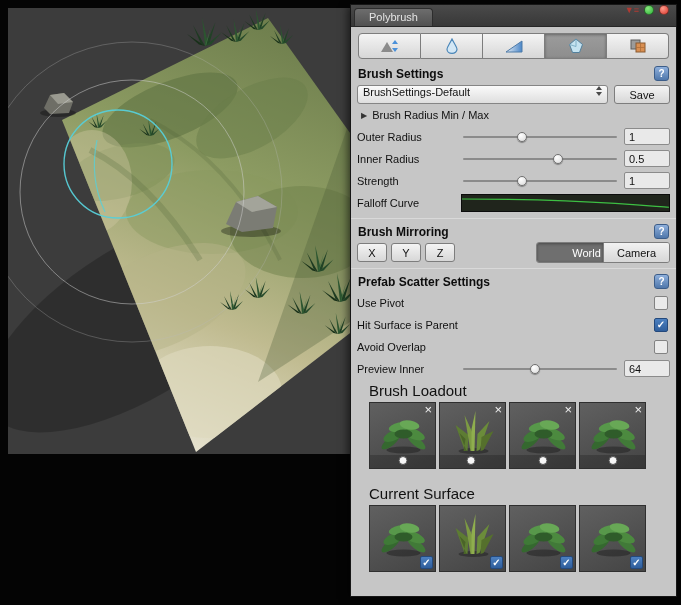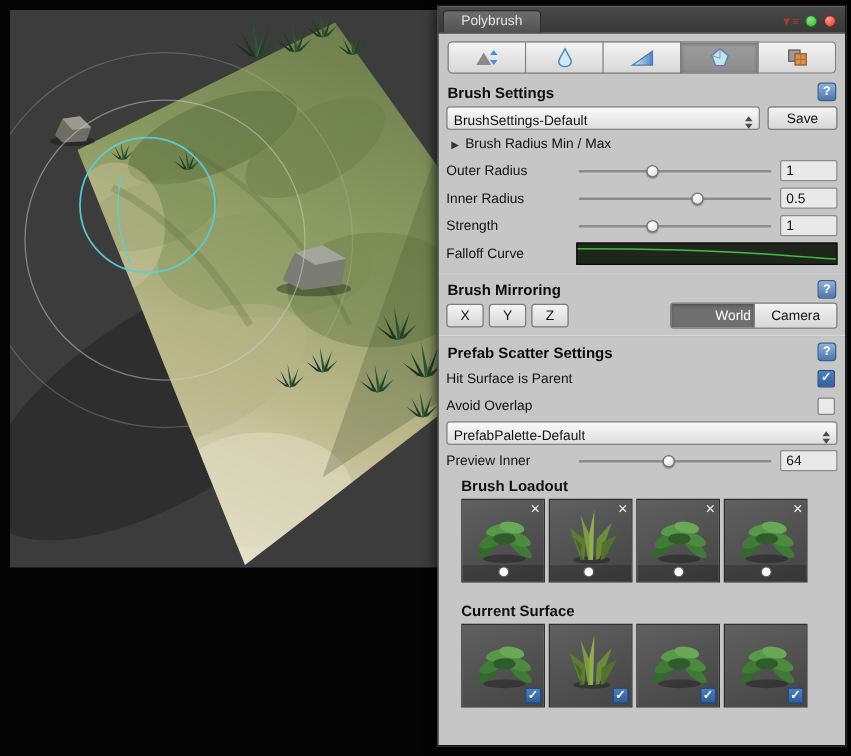--- a/index.html
+++ b/index.html
@@ -12,21 +12,21 @@
   .scene-svg { position:absolute; left:0; top:0; }
 
   
   .panel {
     position: absolute; left: 350px; top: 4px; width: 327px; height: 593px;
     background: #c6c6c6; border: 1px solid #161616; box-shadow: -2px 2px 8px rgba(0,0,0,.6);
     display: flex; flex-direction: column;
   }
   .tabbar {
     height: 22px; background: linear-gradient(#4a4a4a,#383838);
-    border-bottom: 1px solid #262626; display: flex; align-items: flex-end;
+    border-bottom: 1px solid #262626; display: flex; align-items: flex-start;
   }
   .tab {
     margin: 3px 0 0 3px; padding: 2px 14px 3px; font-size: 11px; color: #e4e4e4;
     background: linear-gradient(#6d6d6d,#515151); border: 1px solid #2d2d2d; border-bottom: none;
     border-radius: 4px 4px 0 0;
   }
   .winbtns { margin-left: auto; display: flex; align-items: center; gap: 5px; padding-right: 7px; padding-bottom: 4px; }
   .menu-glyph { color: #b03a32; font-size: 9px; line-height: 9px; }
   .dot { width: 10px; height: 10px; border-radius: 50%; border: 1px solid rgba(0,0,0,.5); }
   .dot.green { background: radial-gradient(circle at 35% 30%, #8ae87e, #2eb43a); }
@@ -53,21 +53,21 @@
     background: linear-gradient(#8fb0dc,#4f77ab); border: 1px solid #3c5d89;
     color: #fff; font-size: 10px; font-weight: bold;
     display: flex; align-items: center; justify-content: center; cursor: pointer;
   }
   .divider { height: 1px; background: #969696; border-bottom: 1px solid #d9d9d9; margin: 6px -6px 5px; }
 
   .row { display: flex; align-items: center; height: 19px; margin-bottom: 3px; }
   .rlabel { width: 104px; font-size: 11px; color: #111; flex-shrink: 0; }
 
   .popup {
-    flex: 1; height: 19px; display: flex; align-items: flex-end; padding: 0 5px;
+    flex: 1; height: 19px; display: flex; align-items: flex-start; padding: 0 5px;
     background: linear-gradient(#fafafa,#dedede); border: 1px solid #858585; border-radius: 3px;
     font-size: 11px; color: #111; cursor: pointer; min-width: 0;
   }
   .popup-text { overflow: hidden; white-space: nowrap; text-overflow: ellipsis; }
   .arrows { margin-left: auto; display: flex; flex-direction: column; align-items: center; gap: 2px; padding-left: 6px; }
   .arrows .up { width:0;height:0;border-left:3px solid transparent;border-right:3px solid transparent;border-bottom:4px solid #4a4a4a; }
   .arrows .dn { width:0;height:0;border-left:3px solid transparent;border-right:3px solid transparent;border-top:4px solid #4a4a4a; }
 
   .btn {
     height: 19px; padding: 0 12px; font-size: 11px; color: #111;
@@ -108,21 +108,21 @@
 
   .checkbox {
     width: 14px; height: 14px; border: 1px solid #828282; border-radius: 2px; background: #eaeaea;
     display: flex; align-items: center; justify-content: center; cursor: pointer; flex-shrink: 0;
   }
   .checkbox .mark { display: none; color: #fff; font-size: 10px; line-height: 10px; font-weight: bold; }
   .checkbox.on { background: linear-gradient(#4c80c0,#2f5e9c); border-color: #24497c; }
   .checkbox.on .mark { display: block; }
   .cbox-right { margin-left: auto; margin-right: 2px; }
 
-  .group-label { font-size: 12px; color: #111; margin: 4px 0 3px 12px; font-weight: bold; }
+  .group-label { font-size: 15px; color: #111; margin: 4px 0 3px 12px; }
   .thumbrow { display: flex; gap: 3px; margin: 2px 0 4px 12px; }
   .thumb {
     position: relative; width: 67px; height: 67px; flex-shrink: 0;
     background: linear-gradient(155deg, #606060, #444444); border: 1px solid #2f2f2f; cursor: pointer;
   }
   .thumb svg.prefab { position: absolute; left: 6px; top: 6px; width: 55px; height: 48px; }
   .thumb .strip { position: absolute; left: 0; right: 0; bottom: 0; height: 13px; background: rgba(0,0,0,.2); }
   .thumb .close { position: absolute; top: 0px; right: 3px; color: #f0f0f0; font-size: 13px; line-height: 14px; cursor: pointer; }
   .thumb .knob {
     position: absolute; bottom: 3px; width: 9px; height: 9px; border-radius: 50%;
@@ -362,41 +362,38 @@
 
       <div class="divider"></div>
 
       <div class="section">
         <div class="sec-head">
           <span class="sec-title">Prefab Scatter Settings</span>
           <span class="help">?</span>
         </div>
 
         <div class="row">
+          <span class="rlabel" style="width:auto">Use Pivot</span>
+          <div class="checkbox cbox-right">
+            
+          </div>
+        </div>
+        <div class="row">
           <span class="rlabel" style="width:auto">Hit Surface is Parent</span>
           <div class="checkbox cbox-right on">
             <span class="mark">✓</span>
           </div>
         </div>
         <div class="row">
           <span class="rlabel" style="width:auto">Avoid Overlap</span>
           <div class="checkbox cbox-right">
             
           </div>
         </div>
 
-        <div class="row">
-          <div class="popup">
-            <span class="popup-text">PrefabPalette-Default</span>
-            <span class="arrows">
-                <i class="up"></i>
-                <i class="dn"></i>
-              </span>
-          </div>
-        </div>
 
         <div class="row">
           <span class="rlabel">Preview Inner</span>
           <div class="slider">
             <div class="sthumb" style="left: 47%;"></div>
           </div>
           <div class="field">64</div>
         </div>
 
         <div class="group-label">Brush Loadout</div>

